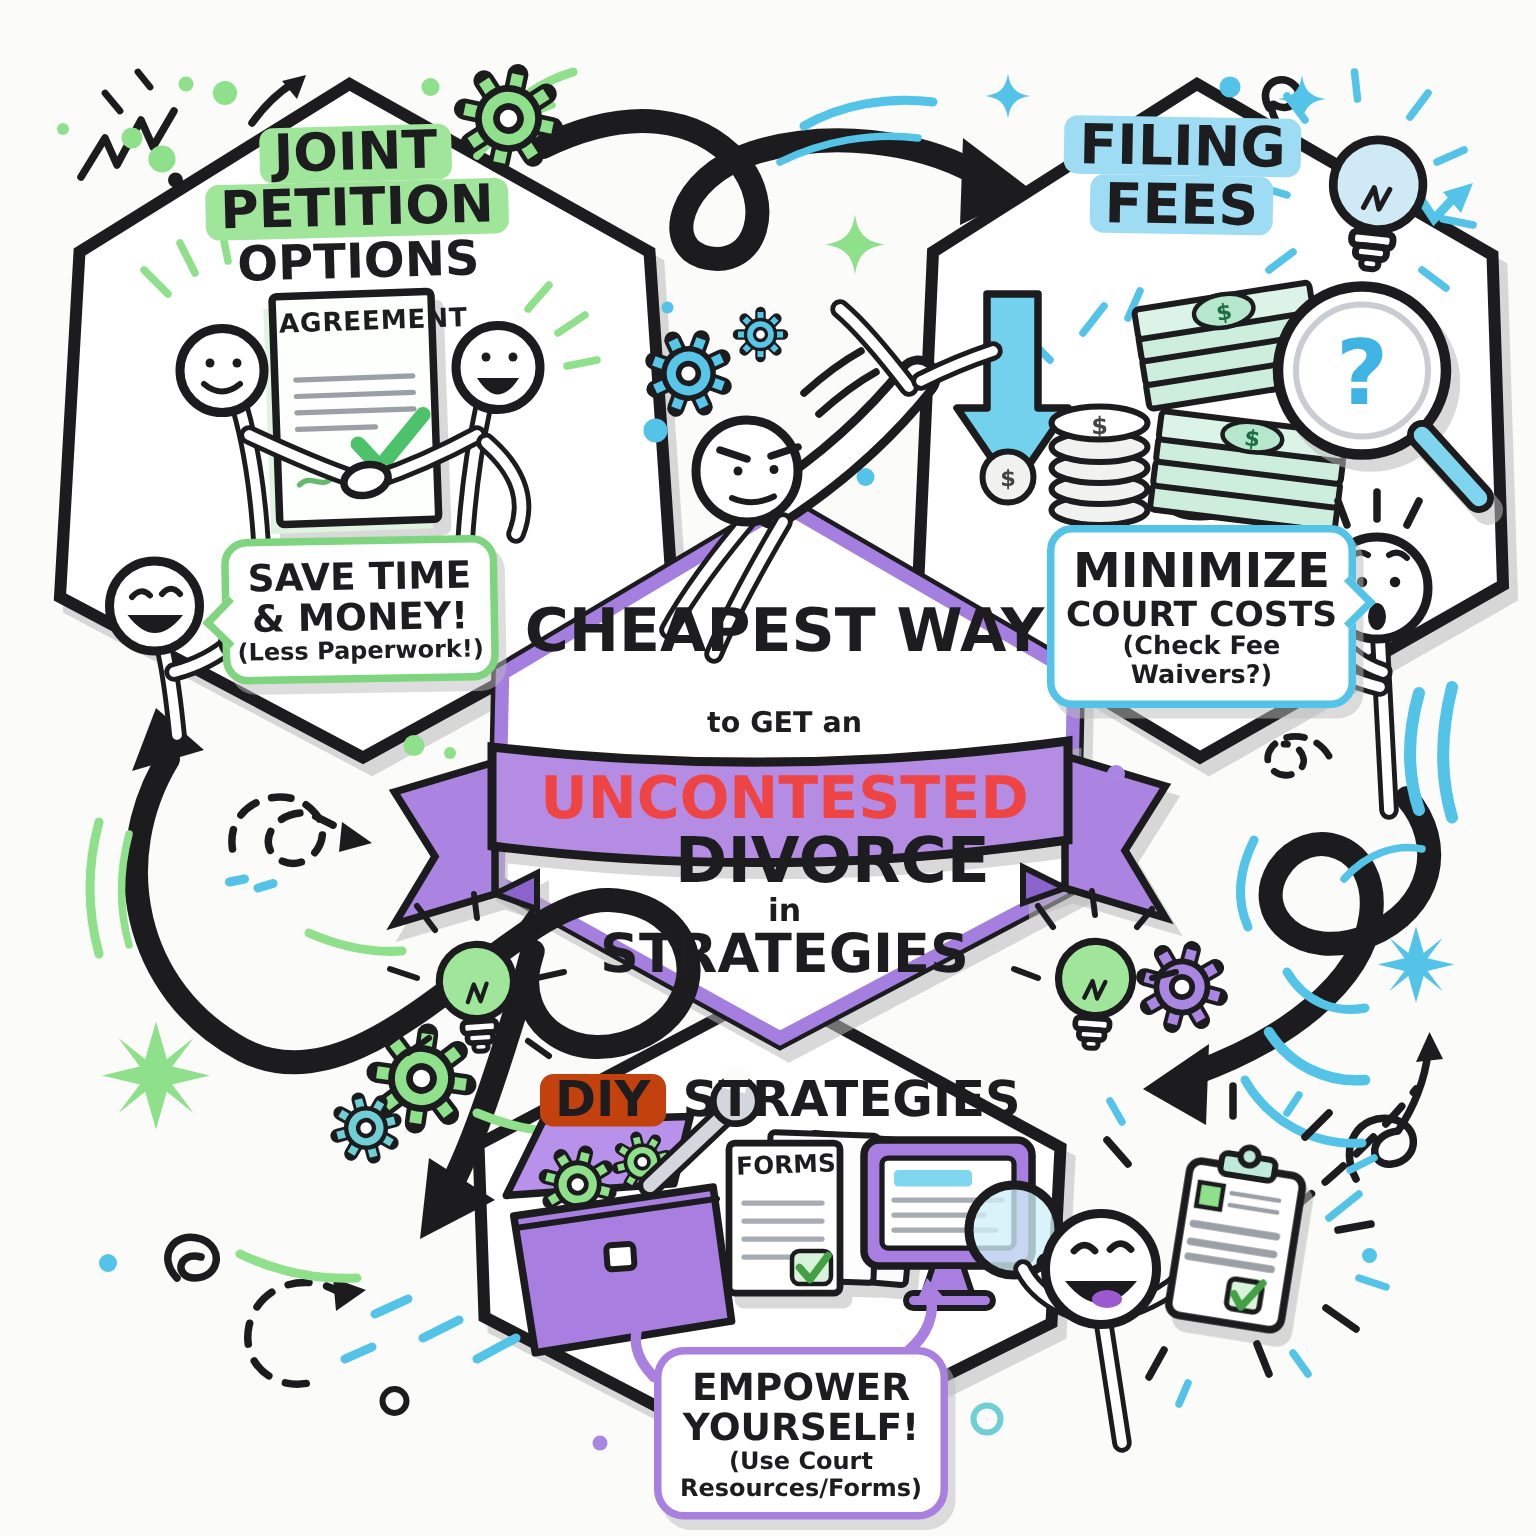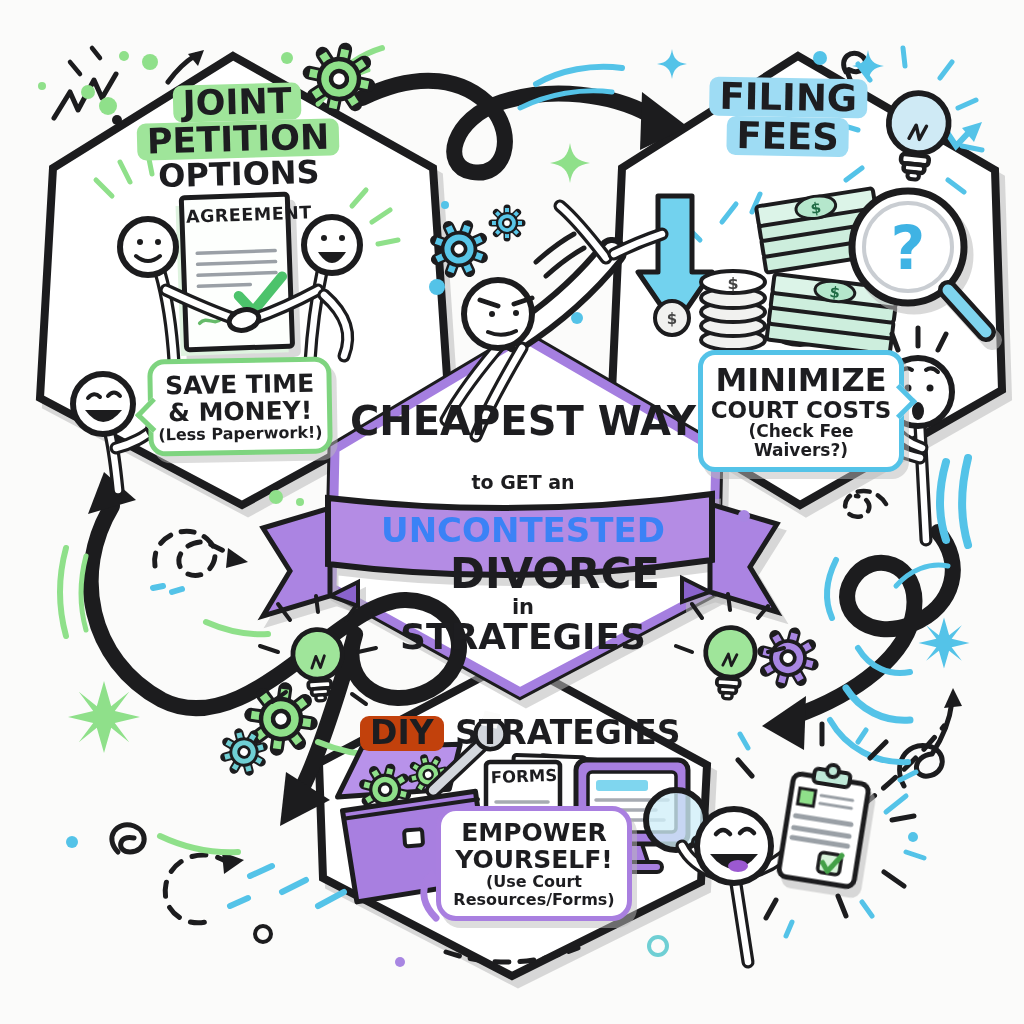--- a/index.html
+++ b/index.html
@@ -387,21 +387,21 @@
 
 <div class="txt" style="left:668px;top:78px;width:240px;transform:rotate(1deg);">
   <span class="hl" style="background:#9edcf4;font-size:37px">FILING</span><br>
   <span class="hl" style="background:#9edcf4;font-size:37px">FEES</span>
 </div>
 
 <div class="txt" style="left:186px;top:206px;width:102px;font-size:17.5px;letter-spacing:.5px;transform:rotate(-2deg);">AGREEMENT</div>
 
 <div class="txt" style="left:333px;top:400px;width:380px;font-size:40px;">CHEAPEST WAY</div>
 <div class="txt" style="left:333px;top:452px;width:380px;font-size:19px;margin-top:20px;">to GET an</div>
-<div class="txt" style="left:333px;top:512px;width:380px;font-size:34px;color:#3b82f6;">UNCONTESTED</div>
+<div class="txt" style="left:333px;top:512px;width:380px;font-size:39px;color:#ef4444;">UNCONTESTED</div>
 <div class="txt" style="left:333px;top:552px;width:444px;font-size:42px;">DIVORCE</div>
 <div class="txt" style="left:333px;top:596px;width:380px;font-size:21px;">in</div>
 <div class="txt" style="left:333px;top:618px;width:380px;font-size:36px;">STRATEGIES</div>
 
 <div class="txt" style="left:360px;top:716px;width:320px;font-size:33px;white-space:nowrap;">
   <span class="hl" style="background:#c2410c">DIY</span>
   <span>STRATEGIES</span>
 </div>
 
 <div class="txt" style="left:487px;top:768px;width:74px;font-size:16.5px;transform:rotate(-2deg);">FORMS</div>
@@ -418,21 +418,21 @@
 <div class="bubble" style="left:698px;top:350px;width:192px;padding:8px 2px 7px;border:5px solid #54c3e8;">
   <span class="tail" style="right:-13px;top:34px;border-right:5px solid #54c3e8;border-top:5px solid #54c3e8;"></span>
   <div class="inner">
     <div class="b-main" style="font-size:32px">MINIMIZE</div>
     <div class="b-main" style="font-size:23px">COURT COSTS</div>
     <div class="b-sub" style="font-size:17px">(Check Fee</div>
     <div class="b-sub" style="font-size:17px">Waivers?)</div>
   </div>
 </div>
 
-<div class="bubble" style="left:436px;top:806px;width:182px;padding:8px 2px 7px;border:5px solid #a97fe0;border-radius:20px;">
+<div class="bubble" style="left:436px;top:898px;width:182px;padding:8px 2px 7px;border:5px solid #a97fe0;border-radius:20px;">
   <div class="inner">
     <div class="b-main">EMPOWER</div>
     <div class="b-main">YOURSELF!</div>
     <div class="b-sub">(Use Court</div>
     <div class="b-sub">Resources/Forms)</div>
   </div>
 </div>
 
 </div>
 

